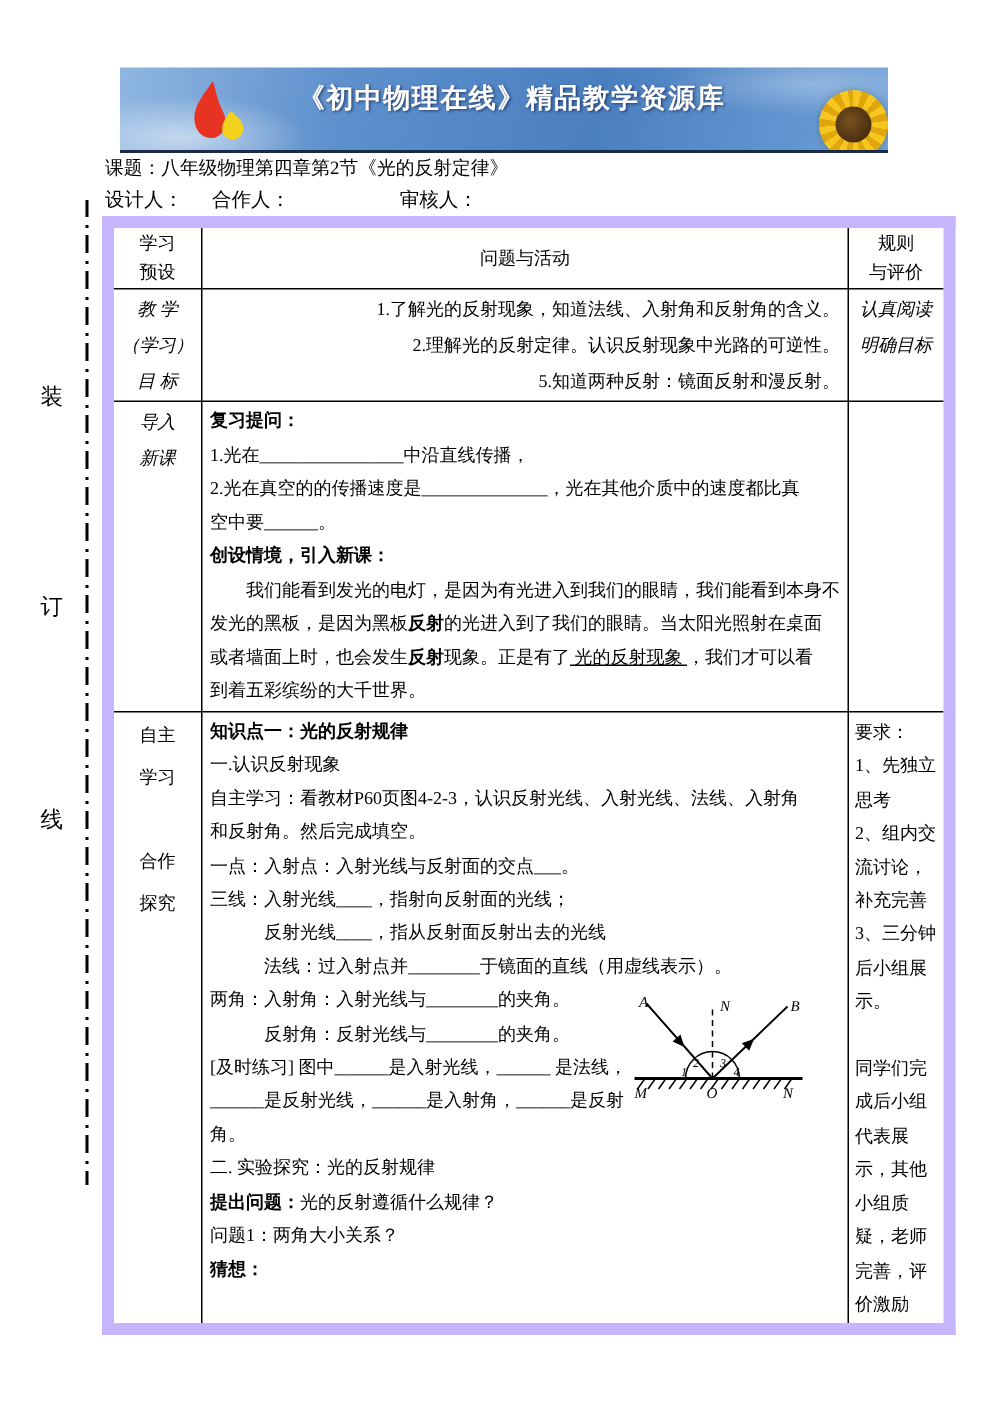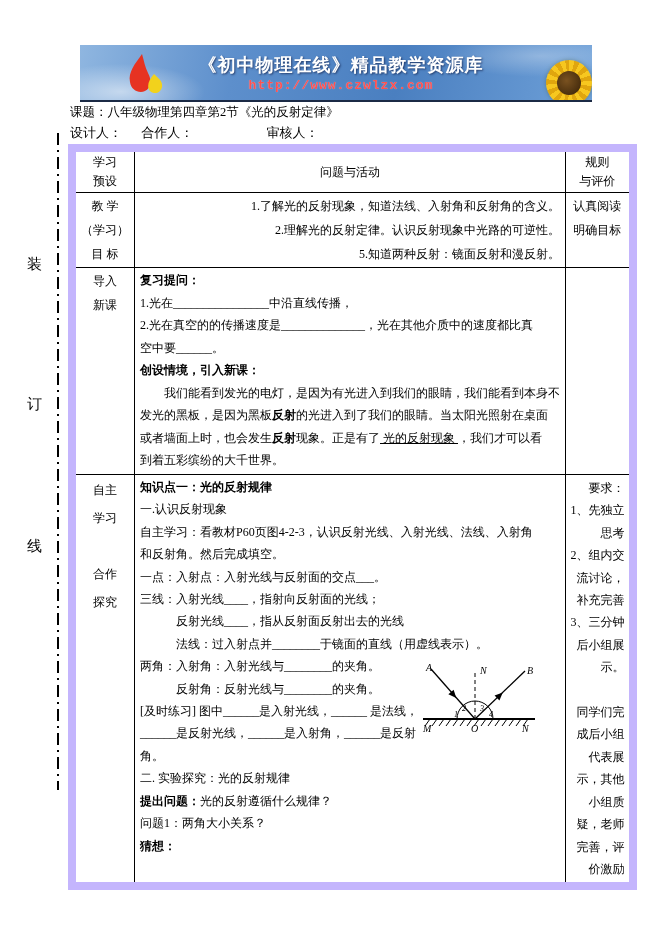--- a/index.html
+++ b/index.html
@@ -38,46 +38,45 @@
   .bind-char{position:absolute;left:27px;font-size:15px;font-family:"Liberation Sans",sans-serif;}
 
   
   table.main{position:absolute;left:68px;top:144px;border-collapse:collapse;
     table-layout:fixed;border:8px solid #c4b5fd;}
   table.main td{border:1px solid #000;vertical-align:top;padding:1px 5px;font-size:12px;}
   td.c{text-align:center;}
   td.vm{vertical-align:middle;padding:0 2px;}
   .tl{white-space:pre;}
   .hdr .tl{line-height:19px;}
-  .lbl .tl{line-height:24px;}
+  .lbl .tl{line-height:24px;font-style:italic;}
   .klbl .tl{line-height:28px;}
   .goals .tl{line-height:24px;text-align:right;}
   .intro .tl{line-height:22.5px;}
   .know{position:relative;}
   .know .tl{line-height:22.4px;}
-  .reqs .tl{white-space:normal;line-height:22.4px;text-align:right;}
+  .reqs .tl{white-space:normal;line-height:22.4px;text-align:left;}
   .reqs{padding:2px 4px !important;}
   .b{font-weight:bold;}
   .u{text-decoration:underline;}
   .hdr-center{line-height:38px;}
 
   
   .diagram{position:absolute;left:282px;top:186px;}
   .diagram text{font-family:"Liberation Serif",serif;font-style:italic;}
 </style>
 </head>
 <body>
 
 <div class="banner">
   <svg class="logo" width="46" height="42" viewBox="0 0 46 42">
     <path d="M22 2 C15 12 8 20 10 30 C11 38 19 42 25 39 C31 36 32 28 28 21 C25 15 24 9 22 2 Z" fill="#e63322"></path>
     <path d="M34 22 C29 28 26 34 30 39 C34 43 41 41 42 35 C43 29 38 26 34 22 Z" fill="#f2d21c"></path>
   </svg>
   <div class="banner-title">《初中物理在线》精品教学资源库</div>
-  <div class="banner-url">http://www.czwlzx.com</div>
   <div class="sunflower"></div>
 </div>
 
 <div class="course-line">课题：八年级物理第四章第2节《光的反射定律》</div>
 <div class="people-line">
   <span class="p1">设计人：</span>
   <span class="p2">合作人：</span>
   <span class="p3">审核人：</span>
 </div>
 

